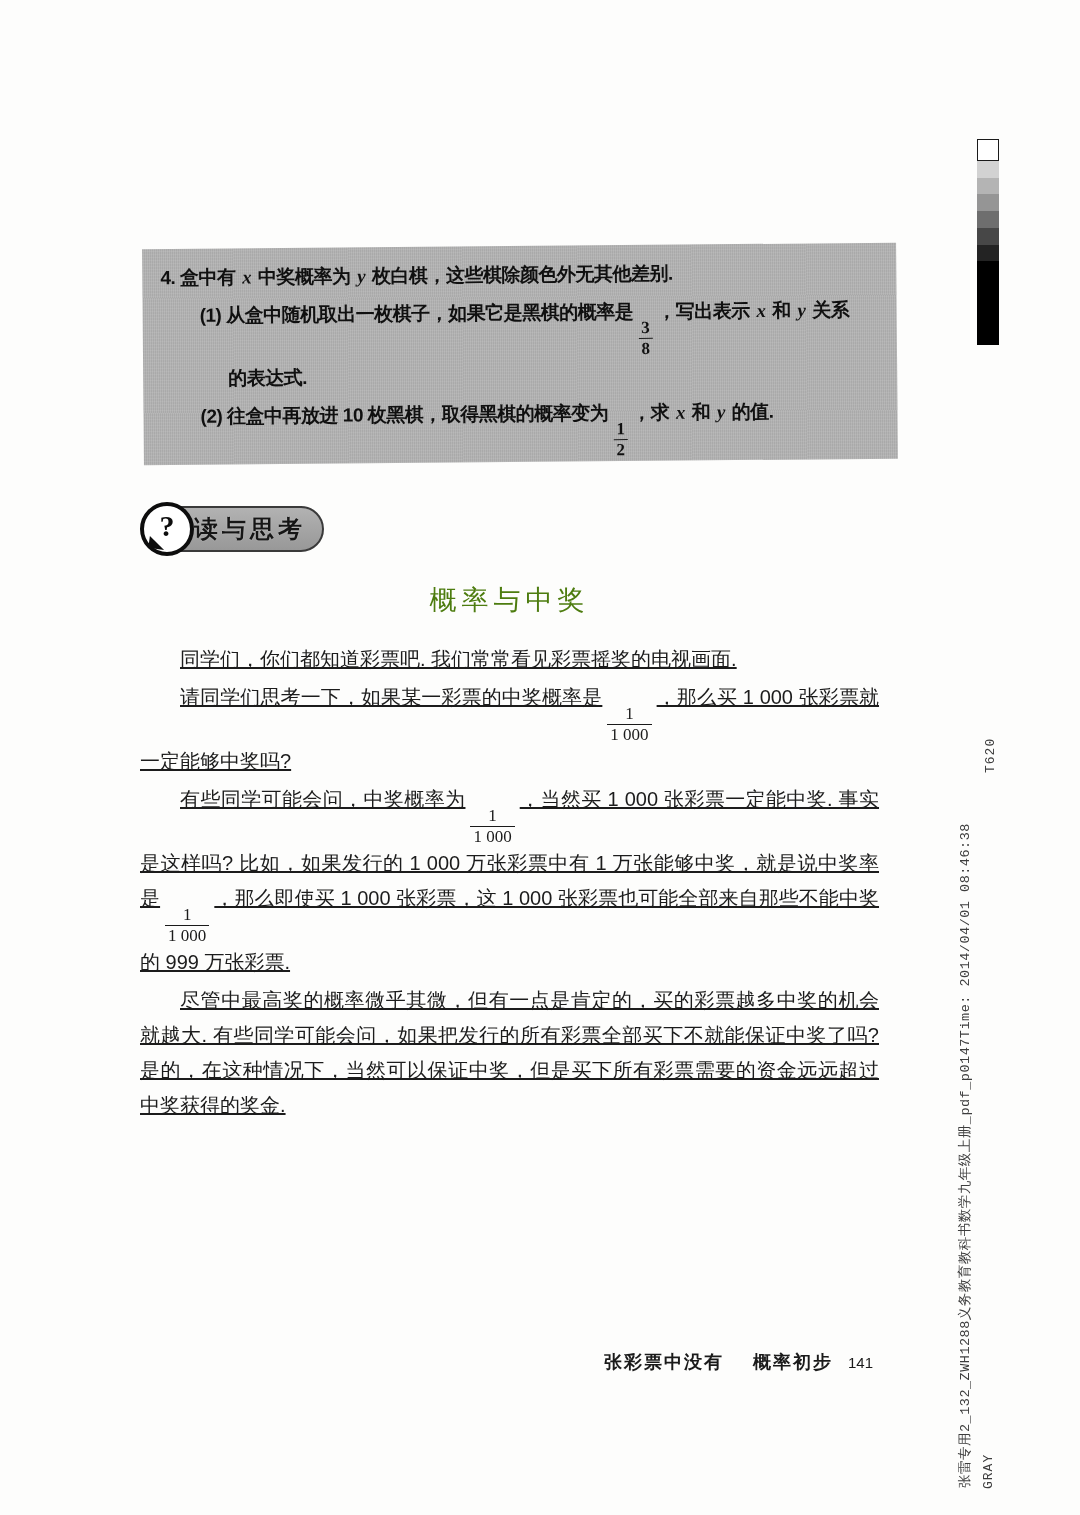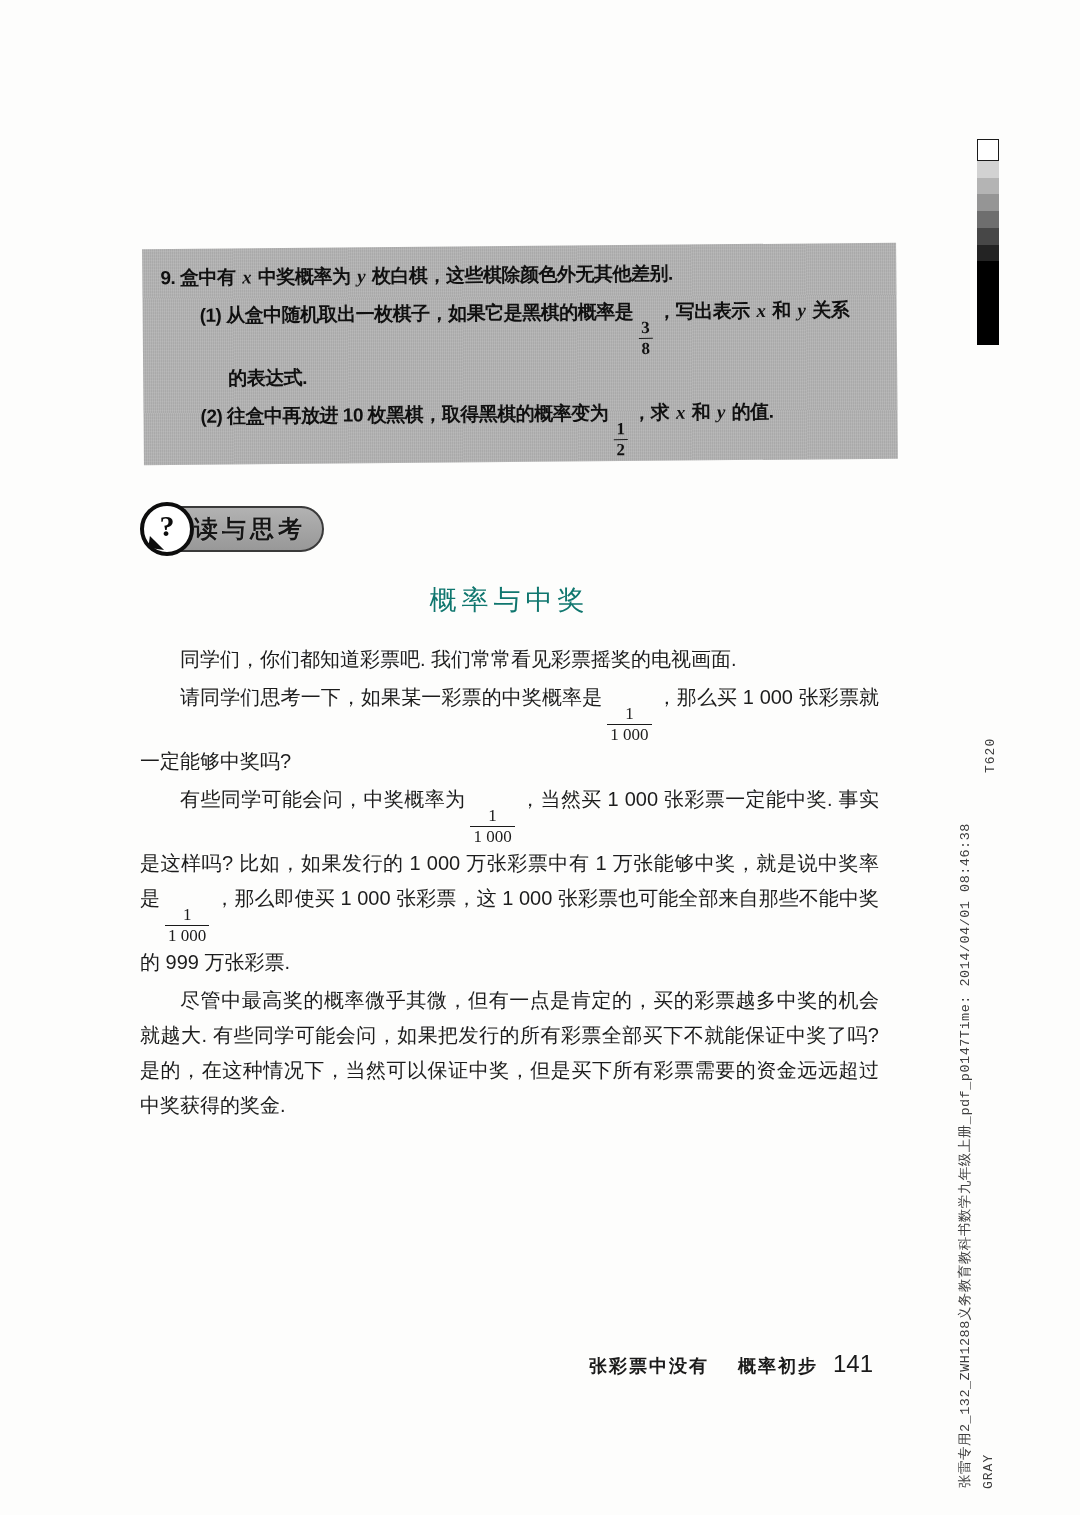--- a/index.html
+++ b/index.html
@@ -83,60 +83,61 @@
     border-left:16px solid #0d0d0d;
     border-top:12px solid transparent;
     transform:rotate(8deg);
   }
 
   
   .article { position:absolute; left:140px; top:582px; width:739px; }
   .article-title {
     text-align:center;
     font-size:27px; font-weight:500; letter-spacing:5px;
-    color:#0f766e;
+    color:#4d7c0f;
     margin-bottom:24px;
   }
   .para {
     font-size:20px; line-height:35px;
     text-align:justify;
     text-indent:2em;
     color:#1c1c1c;
     margin-bottom:3px;
+    text-decoration:underline;
   }
 
   
   .footer {
     position:absolute; left:140px; top:1350px; width:739px;
     text-align:right; padding-right:6px;
     font-size:18px; color:#1a1a1a;
   }
   .footer .chap { font-weight:700; letter-spacing:2px; }
   .footer .sect { font-weight:700; letter-spacing:2px; margin-left:24px; }
-  .footer .pnum { font-family:"Liberation Sans", sans-serif; margin-left:10px; font-size:24px; }
+  .footer .pnum { font-family:"Liberation Sans", sans-serif; margin-left:10px; font-size:15px; }
 
   
   .cal-bar {
     position:absolute; left:977px; top:139px; width:22px; height:206px;
     display:flex; flex-direction:column;
   }
   .cal-step { flex:1; }
   .cal-step:first-child { flex:0 0 22px; border:1.5px solid #1a1a1a; }
 
   .stamp { position:absolute; transform:rotate(-90deg); transform-origin:0 0;
     font-family:"Liberation Mono", monospace; color:#3d3d3d; white-space:nowrap; }
   .stamp-main { left:956px; top:1488px; font-size:13.5px; letter-spacing:0.5px; }
   .stamp-gray { left:981px; top:1489px; font-size:13px; letter-spacing:1px; }
   .stamp-code { left:983px; top:773px; font-size:13px; letter-spacing:1px; }
 </style>
 </head>
 <body>
 
 <div class="problem-box">
-  <div class="box-line"><span>9. 盒中有 </span><span class="mvar">x</span><span> 中奖概率为 </span><span class="mvar">y</span><span> 枚白棋，这些棋除颜色外无其他差别.</span></div>
+  <div class="box-line"><span>4. 盒中有 </span><span class="mvar">x</span><span> 中奖概率为 </span><span class="mvar">y</span><span> 枚白棋，这些棋除颜色外无其他差别.</span></div>
   <div class="box-item"><span>(1) 从盒中随机取出一枚棋子，如果它是黑棋的概率是</span><span class="frac">
         <span class="num">3</span>
         <span class="den">8</span>
       </span><span>，写出表示 </span><span class="mvar">x</span><span> 和 </span><span class="mvar">y</span><span> 关系</span><br><span>的表达式.</span></div>
   <div class="box-item nowrap"><span>(2) 往盒中再放进 10 枚黑棋，取得黑棋的概率变为</span><span class="frac">
         <span class="num">1</span>
         <span class="den">2</span>
       </span><span>，求 </span><span class="mvar">x</span><span> 和 </span><span class="mvar">y</span><span> 的值.</span></div>
 </div>
 

